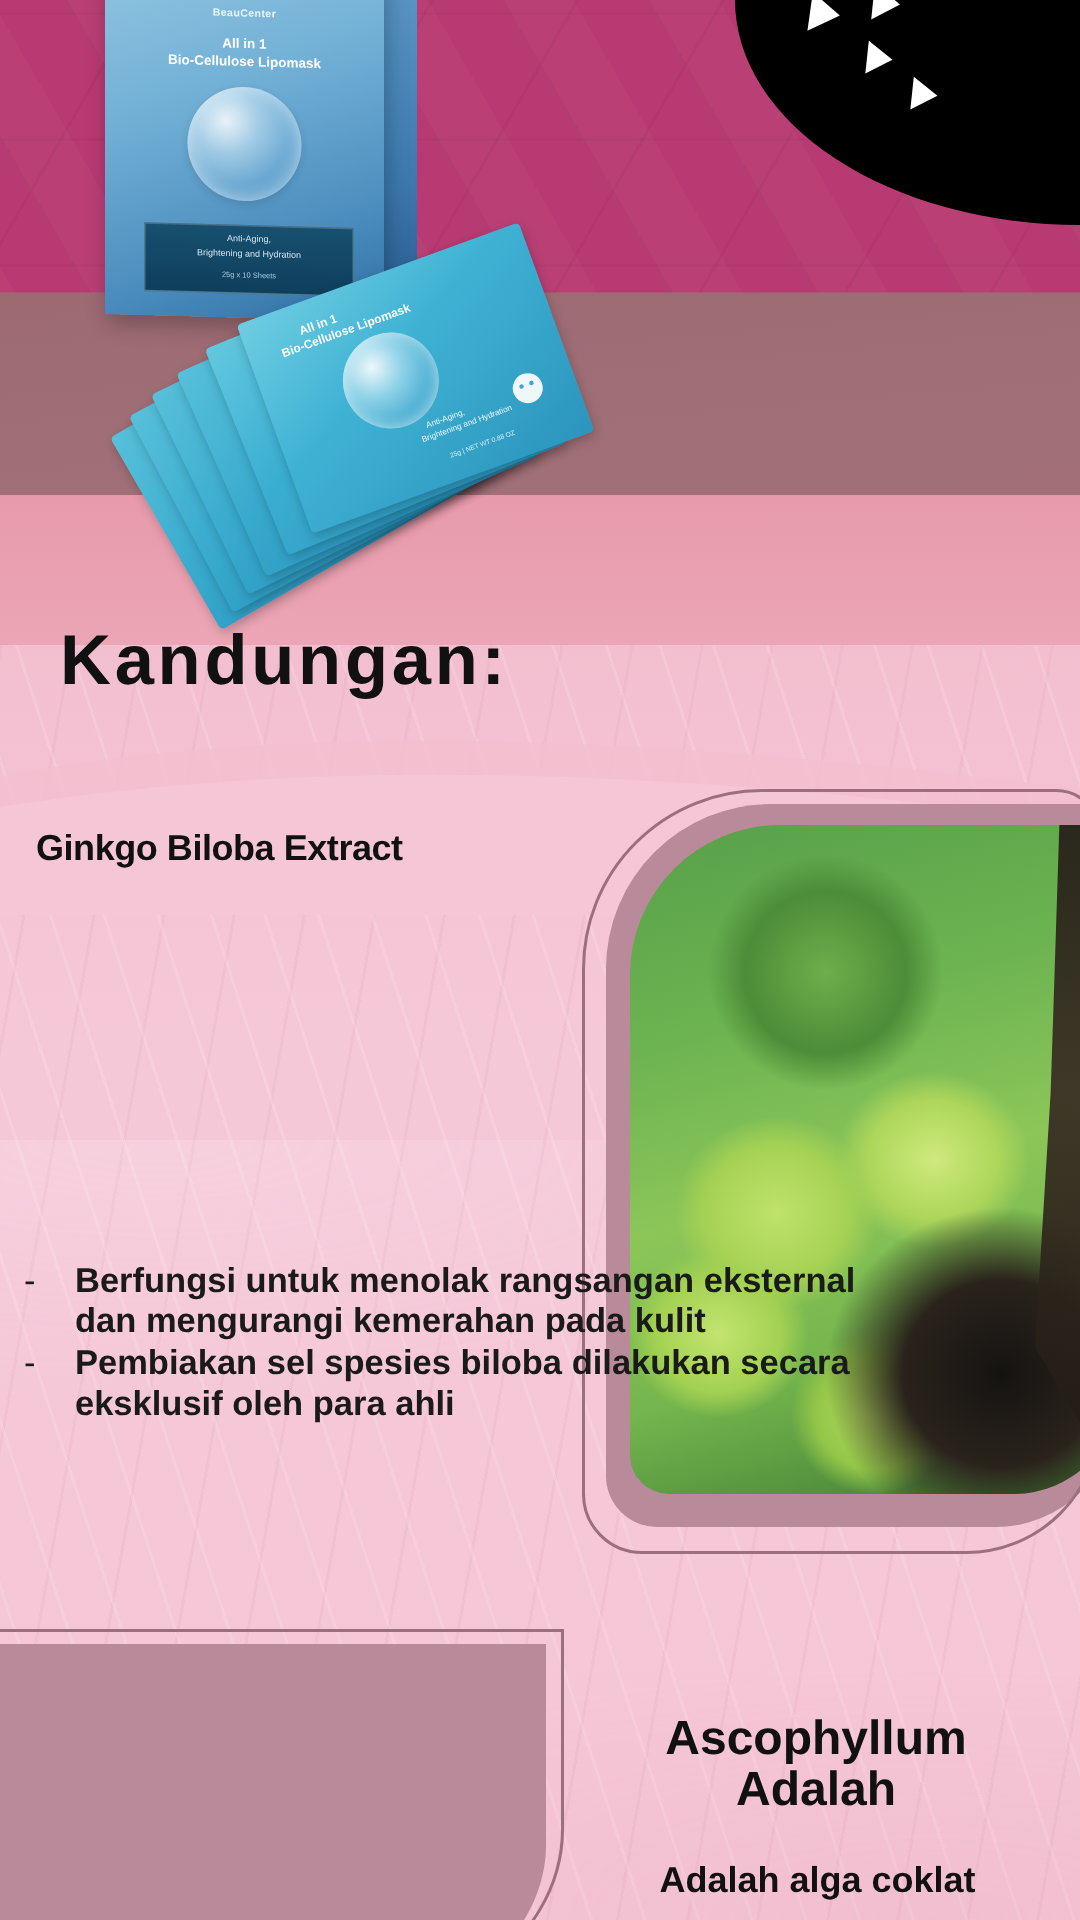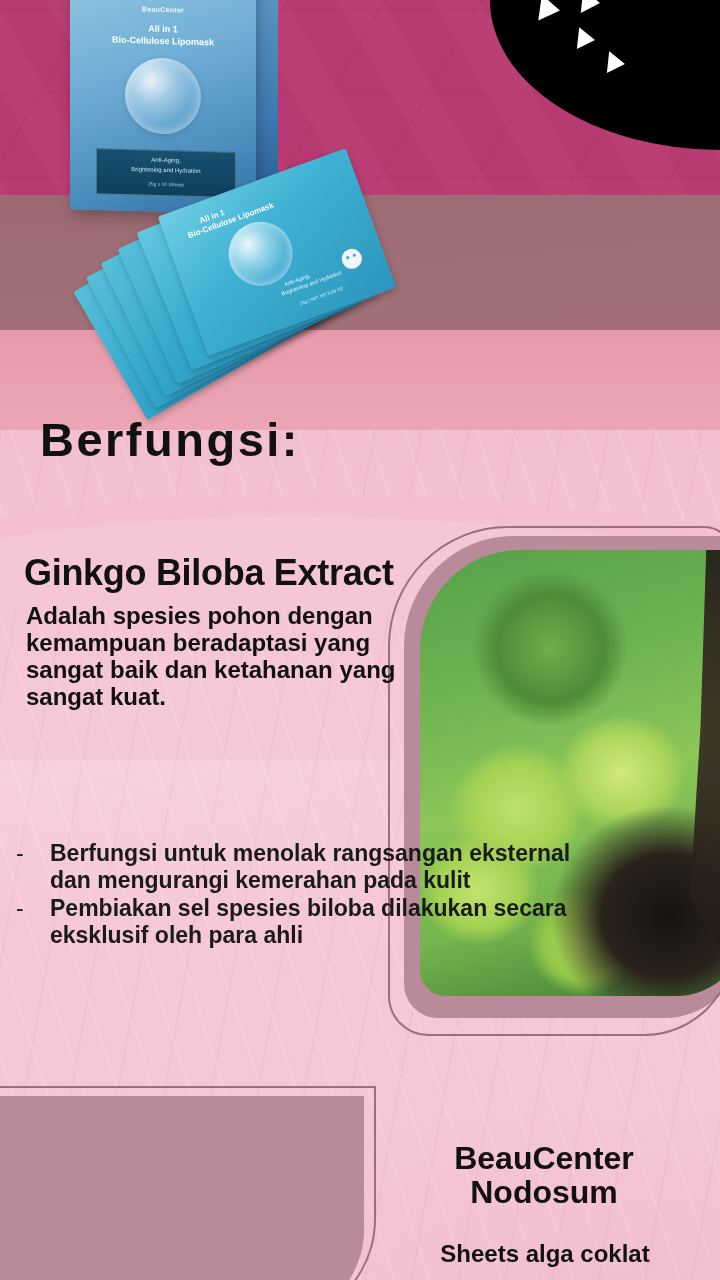--- a/index.html
+++ b/index.html
@@ -98,21 +98,21 @@
   .sb4{left:90px;top:112px;font-size:5.5px;color:#eaf7fd;font-weight:normal;}
   .sb5{left:104px;top:128px;font-size:4.5px;color:#d6edf8;font-weight:normal;}
   .smile{position:absolute;left:158px;top:96px;width:20px;height:20px;border-radius:50%;
     background:#fff;opacity:.92;}
   .smile:before{content:"";position:absolute;left:5px;top:6px;width:3px;height:3px;border-radius:50%;background:#39a9cc;}
   .smile:after{content:"";position:absolute;left:12px;top:6px;width:3px;height:3px;border-radius:50%;background:#39a9cc;}
 
   
   .kandungan{position:absolute;left:40px;top:412px;font-size:47px;font-weight:bold;
     color:#111;letter-spacing:2.5px;}
-  .h-ginkgo{position:absolute;left:24px;top:552px;font-size:36px;font-weight:bold;color:#111;
+  .h-ginkgo{position:absolute;left:24px;top:552px;font-size:24px;font-weight:bold;color:#111;
     letter-spacing:-.3px;}
   .p-ginkgo{position:absolute;left:26px;top:602px;width:380px;font-size:24px;font-weight:bold;
     color:#111;line-height:1.13;}
   .bullets{position:absolute;left:16px;top:840px;width:570px;font-size:23px;color:#1a1a1a;
     line-height:1.16;}
   .bullet{display:flex;margin-bottom:2px;}
   .bullet .dash{width:34px;flex:0 0 34px;}
   .bullet .btxt{flex:1;font-weight:bold;}
   .h-asco{position:absolute;right:26px;top:1142px;width:300px;text-align:center;
     font-size:32px;font-weight:bold;color:#111;line-height:1.06;}
@@ -220,32 +220,31 @@
       <div class="bark"></div>
     </div>
   </div>
 
   <div class="blob-sea">
     <div class="band"></div>
     <div class="stroke-out"></div>
     <div class="photo"></div>
   </div>
 
-  <div class="kandungan">Berfungsi:</div>
+  <div class="kandungan">Kandungan:</div>
 
   <div class="h-ginkgo">Ginkgo Biloba Extract</div>
-  <div class="p-ginkgo">Adalah spesies pohon dengan kemampuan beradaptasi yang sangat baik dan ketahanan yang sangat kuat.</div>
 
   <div class="bullets">
     <div class="bullet">
       <span class="dash">-</span>
       <span class="btxt">Berfungsi untuk menolak rangsangan eksternal dan mengurangi  kemerahan pada kulit</span>
     </div>
     <div class="bullet">
       <span class="dash">-</span>
       <span class="btxt">Pembiakan sel spesies biloba dilakukan secara eksklusif oleh para ahli</span>
     </div>
   </div>
 
-  <div class="h-asco">BeauCenter Nodosum</div>
-  <div class="p-asco">Sheets alga coklat</div>
+  <div class="h-asco">Ascophyllum Adalah</div>
+  <div class="p-asco">Adalah alga coklat</div>
 
 </div>
 
 </body></html>

